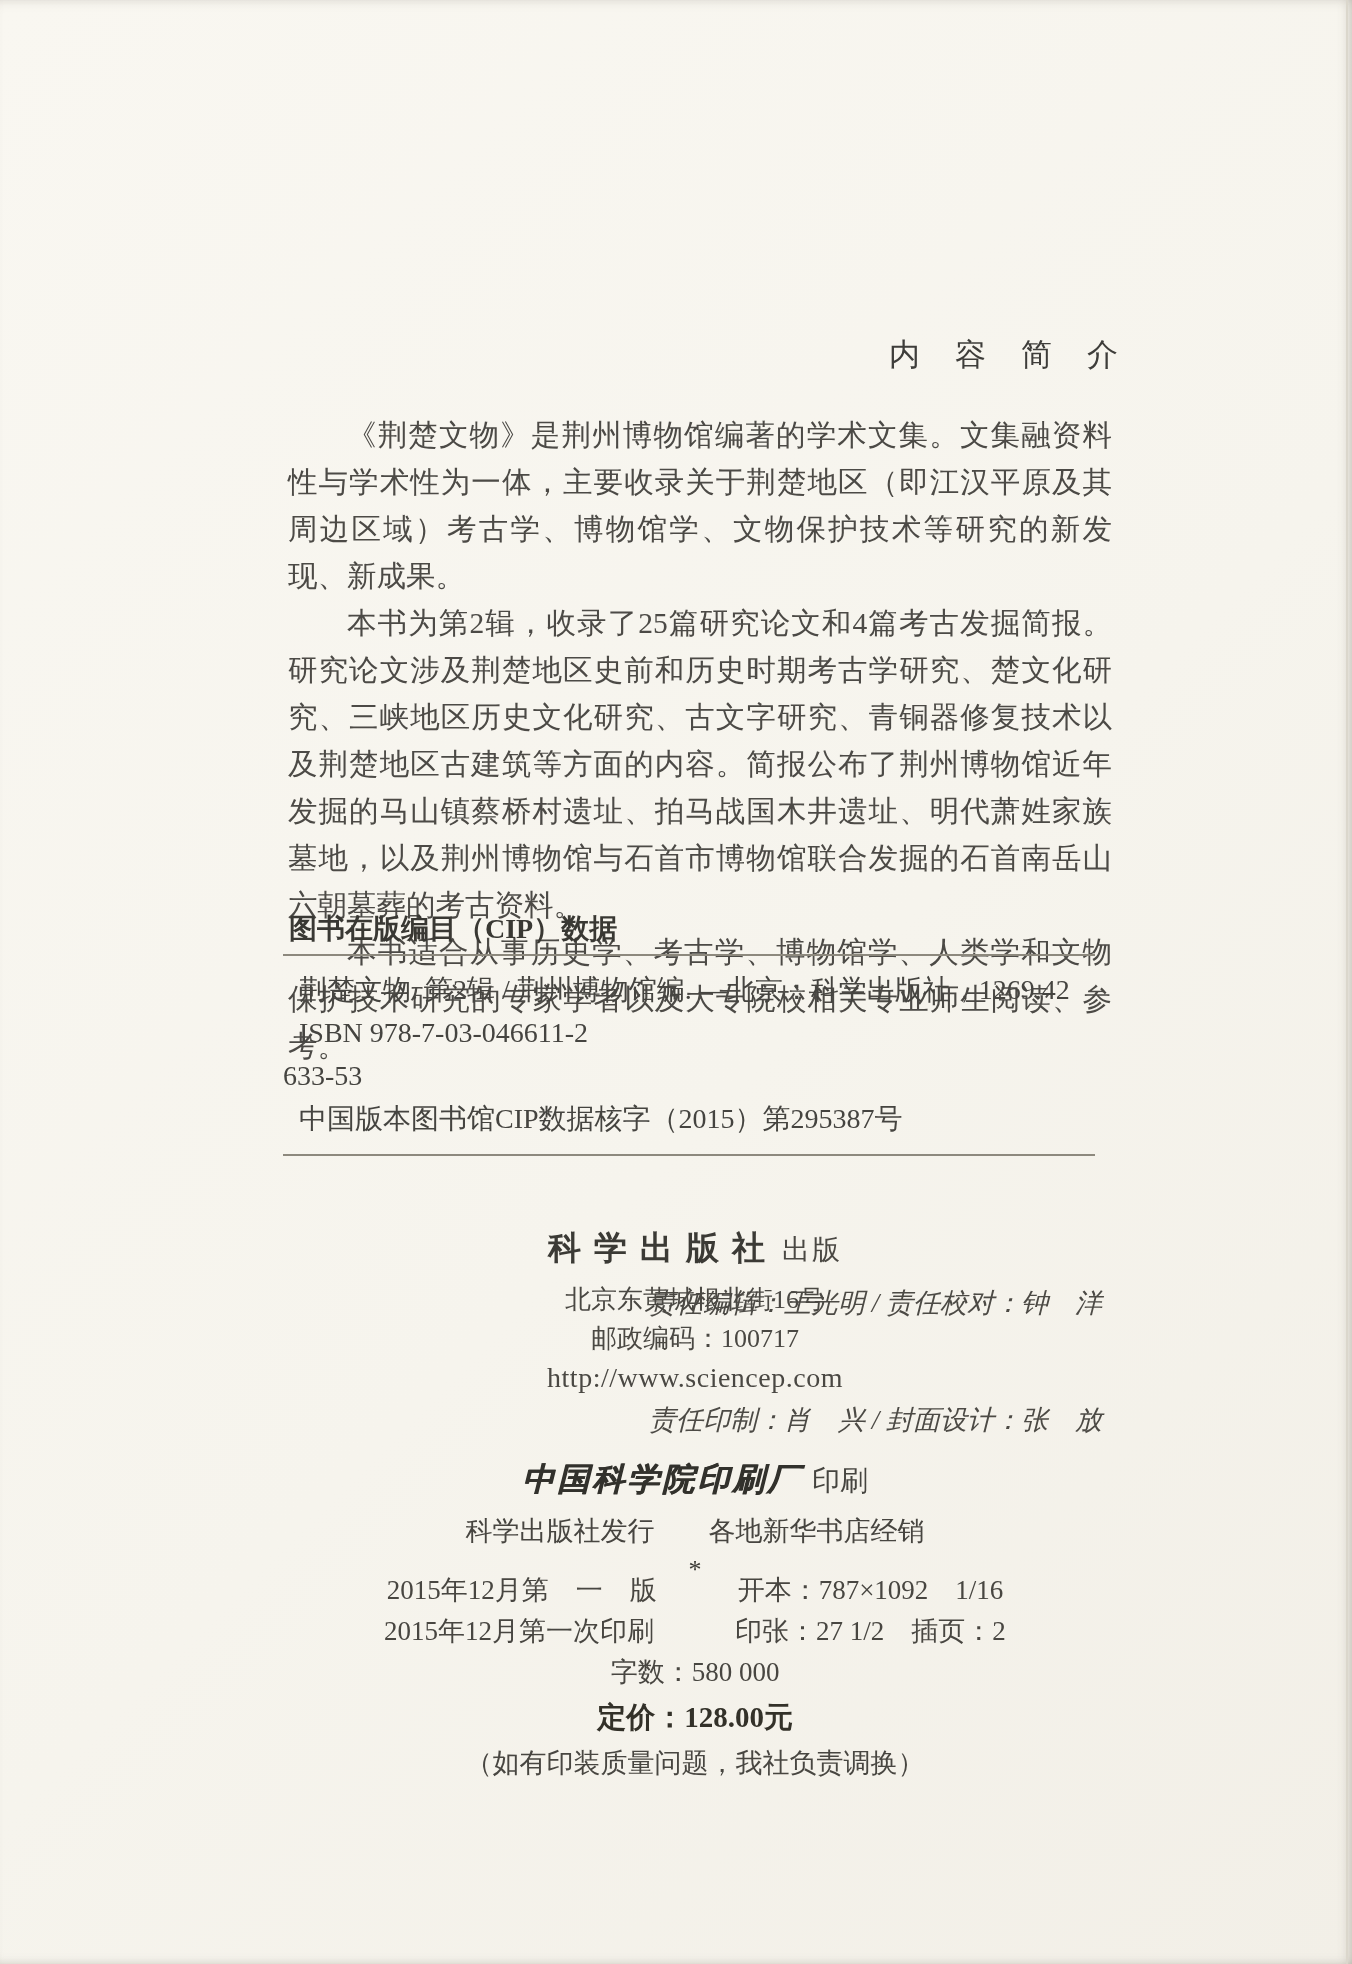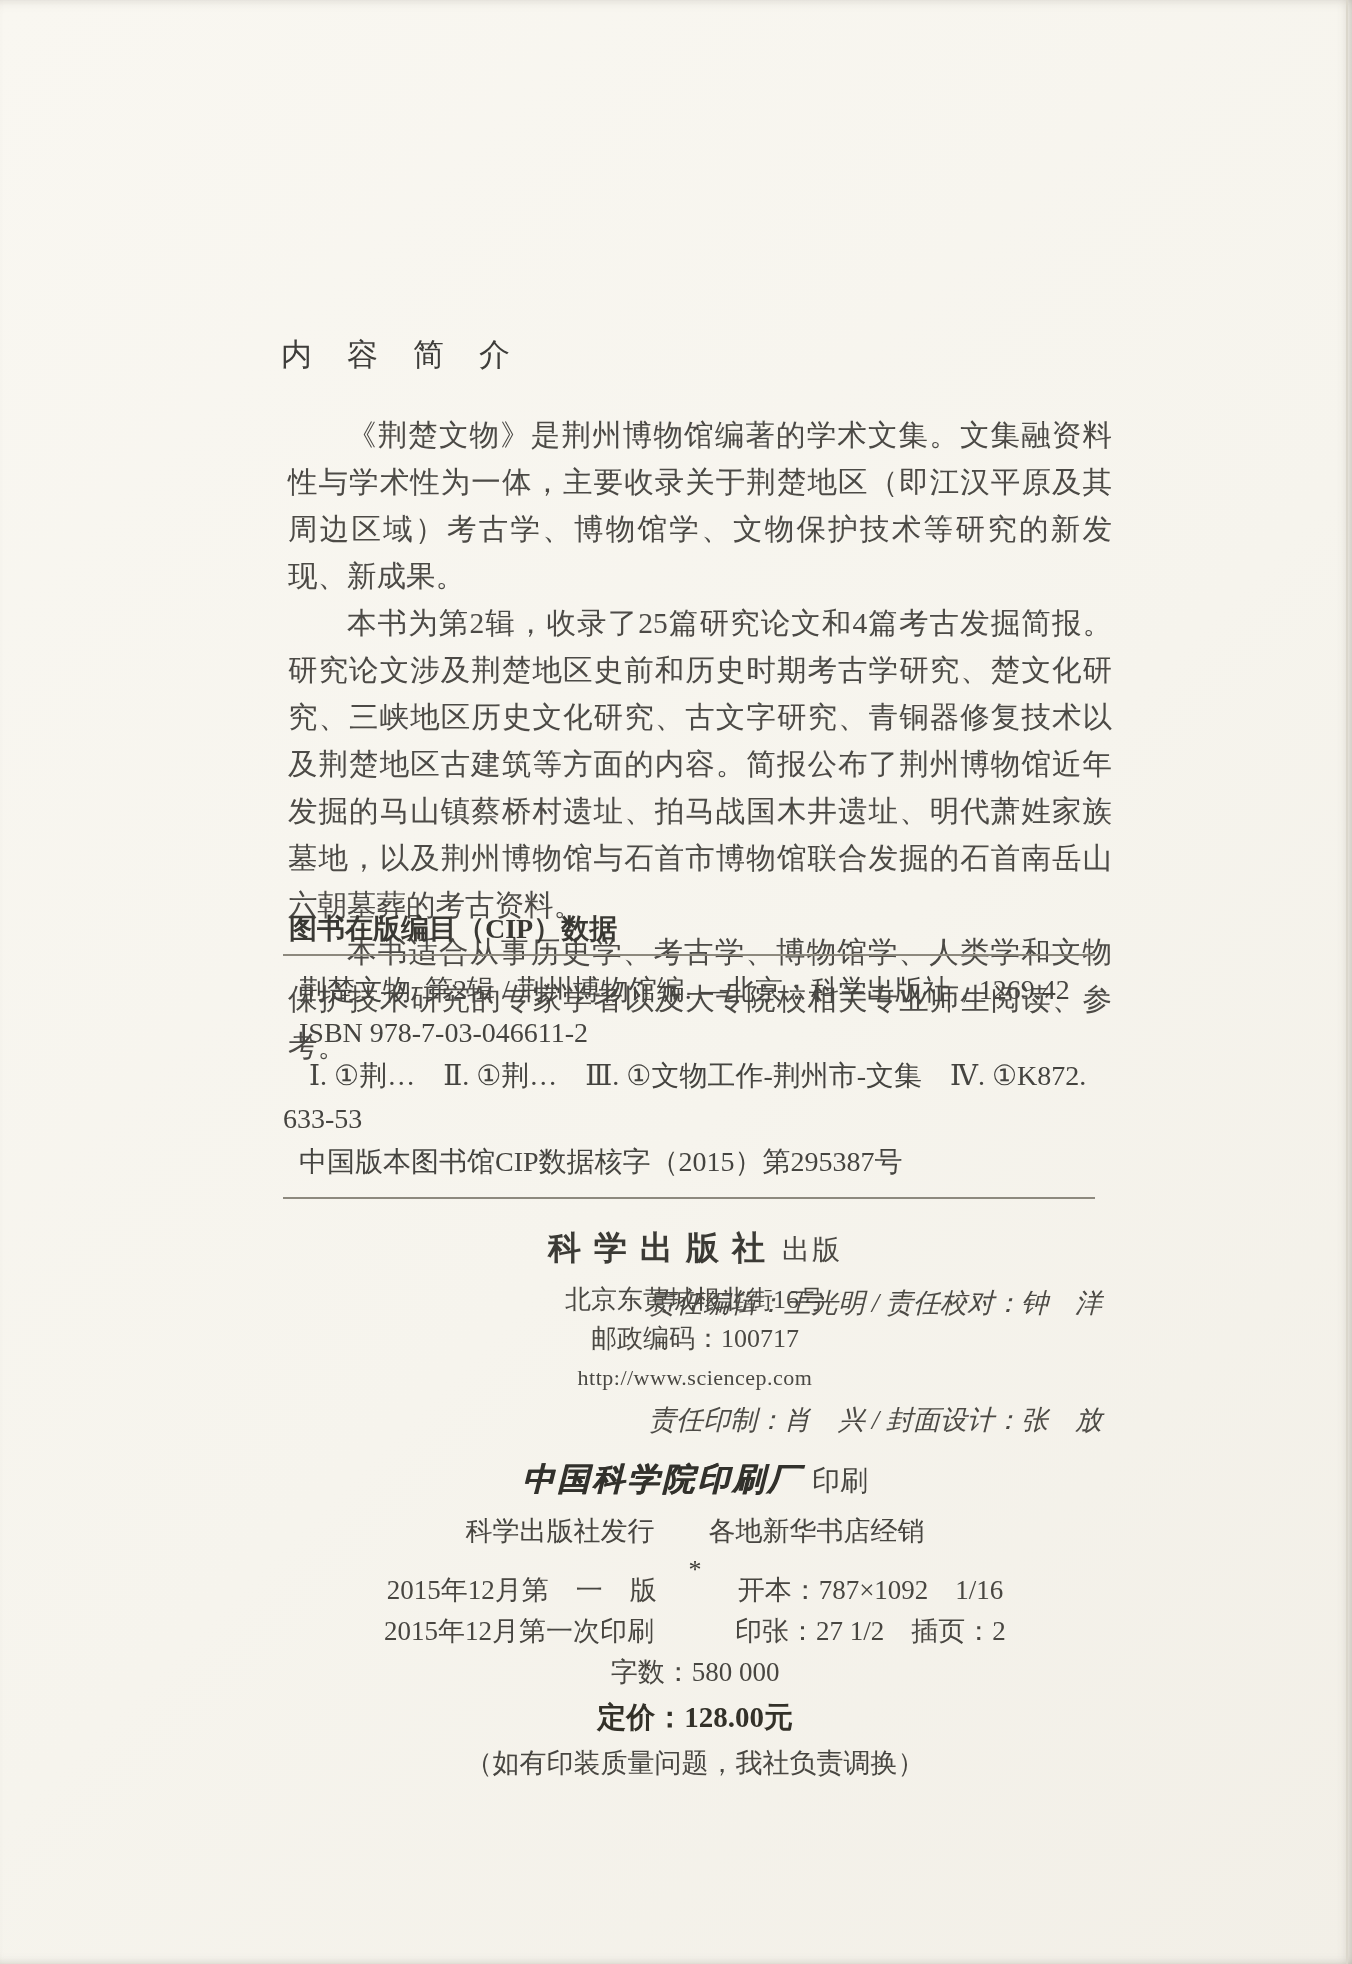--- a/index.html
+++ b/index.html
@@ -11,22 +11,22 @@
     box-shadow:inset -10px 0 14px -10px rgba(110,105,92,.45),
                inset 0 -8px 12px -10px rgba(110,105,92,.35),
                inset 0 10px 14px -12px rgba(110,105,92,.25);
     font-family:"Liberation Serif","DejaVu Serif",serif;
     color:#4a4944;
     overflow:hidden;
   }
   .right-edge{position:absolute;top:0;right:4px;width:2px;height:100%;background:#dbd7cc;}
 
   .doc-title{
-    position:absolute;top:334px;left:281px;width:822px;
-    text-align:left;font-size:31px;font-weight:500;
+    position:absolute;top:334px;left:298px;width:822px;
+    text-align:right;font-size:31px;font-weight:500;
     letter-spacing:2px;color:#3e3d3a;white-space:pre;
   }
 
   .intro{
     position:absolute;top:412px;left:288px;width:824px;
     font-size:29.5px;line-height:47px;text-align:justify;
     color:#4c4a46;
   }
   .intro p{margin:0;text-indent:2em;}
 
@@ -43,21 +43,21 @@
     position:absolute;top:1206px;left:288px;width:814px;
     text-align:right;font-size:27px;line-height:39px;
     font-style:italic;color:#4c4a45;white-space:pre;
   }
 
   .publisher{position:absolute;top:1226px;left:288px;width:814px;text-align:center;color:#4a4843;}
   .pub-name{font-size:33px;font-weight:bold;letter-spacing:13px;color:#3b3a35;}
   .pub-suffix{font-size:28px;letter-spacing:2px;margin-left:4px;font-weight:400;}
   .pub-line{font-size:26px;line-height:39px;}
   .pub-line.first{margin-top:9px;}
-  .pub-url{font-size:22px;line-height:39px;letter-spacing:.5px;}
+  .pub-url{font-size:28px;line-height:39px;letter-spacing:.5px;}
 
   .printer{position:absolute;top:1458px;left:288px;width:814px;text-align:center;color:#474540;}
   .printer-name{
     font-size:32px;font-weight:bold;font-style:italic;letter-spacing:3px;
     color:#32312c;text-shadow:.7px 0 currentColor;
   }
   .printer-suffix{font-size:28px;font-style:normal;font-weight:400;margin-left:10px;text-shadow:none;color:#45443f;}
   .dist-line{font-size:27px;line-height:40px;margin-top:9px;white-space:pre;}
   .star{font-size:26px;line-height:30px;margin-top:4px;color:#3c3b36;}
 
@@ -79,21 +79,20 @@
     <p>本书为第2辑，收录了25篇研究论文和4篇考古发掘简报。研究论文涉及荆楚地区史前和历史时期考古学研究、楚文化研究、三峡地区历史文化研究、古文字研究、青铜器修复技术以及荆楚地区古建筑等方面的内容。简报公布了荆州博物馆近年发掘的马山镇蔡桥村遗址、拍马战国木井遗址、明代萧姓家族墓地，以及荆州博物馆与石首市博物馆联合发掘的石首南岳山六朝墓葬的考古资料。</p>
     <p>本书适合从事历史学、考古学、博物馆学、人类学和文物保护技术研究的专家学者以及大专院校相关专业师生阅读、参考。</p>
   </div>
 
   <div class="cip">
     <div class="cip-header">图书在版编目（CIP）数据</div>
     <hr class="cip-rule">
     <div class="cip-body">
       <div class="cip-line indent-sm">荆楚文物. 第2辑 / 荆州博物馆编. —北京：科学出版社，1269.42</div>
       <div class="cip-line indent-sm">ISBN 978-7-03-046611-2</div>
-      <div class="cip-line indent-md">Ⅰ. ①荆…　Ⅱ. ①荆…　Ⅲ. ①文物工作-荆州市-文集　Ⅳ. ①K872.</div>
       <div class="cip-line">633-53</div>
       <div class="cip-line indent-sm">中国版本图书馆CIP数据核字（2015）第295387号</div>
     </div>
     <hr class="cip-rule-bottom">
   </div>
 
   <div class="staff">
     <div>责任编辑：王光明 / 责任校对：钟　洋</div>
     <div>责任印制：肖　兴 / 封面设计：张　放</div>
   </div>

